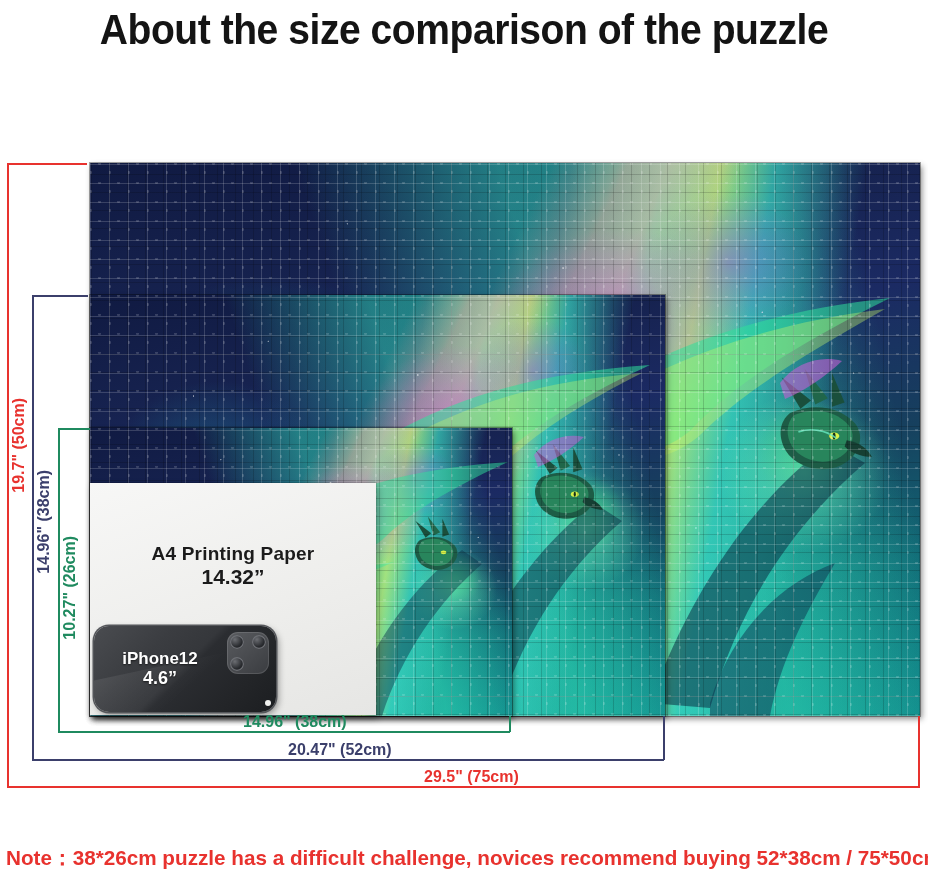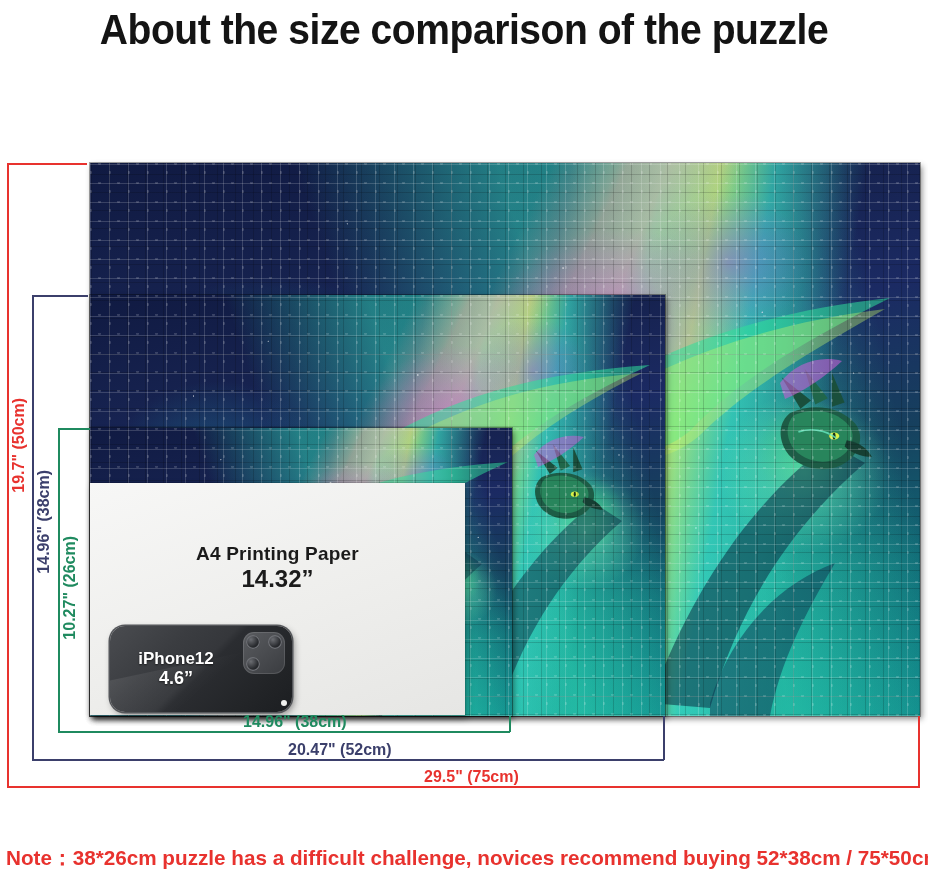--- a/index.html
+++ b/index.html
@@ -99,30 +99,29 @@
     position:absolute;
     background:#f2f2f0;
     background-image:linear-gradient(160deg,#f7f7f6 0%,#eeeeec 55%,#e6e6e4 100%);
     box-shadow:0 0 0 1px rgba(0,0,0,.10), 2px 3px 7px rgba(0,0,0,.30);
   }
   #a4-label{
     position:absolute;left:0;right:0;top:60px;
     text-align:center;color:#1b1b1b;font-weight:bold;line-height:1.18;
   }
   #a4-label .l1{font-size:19px;letter-spacing:.2px;}
-  #a4-label .l2{font-size:24px;}
+  #a4-label .l2{font-size:21px;}
 
   
   #phone{
     position:absolute;
     border-radius:15px;
     background:linear-gradient(135deg,#4a4c50 0%,#3b3d41 30%,#35373b 48%,#2b2d31 52%,#232528 78%,#1c1e21 100%);
     box-shadow:0 0 0 1.5px #55575b, 2px 3px 7px rgba(0,0,0,.42);
     overflow:hidden;
-    margin-left:16px;
   }
   #phone .gleam{
     position:absolute;left:-10%;top:40%;width:130%;height:80%;
     background:linear-gradient(150deg, rgba(255,255,255,.10) 0%, rgba(255,255,255,0) 45%);
     transform:rotate(-12deg);
   }
   #cam{
     position:absolute;right:7px;top:6px;width:42px;height:42px;border-radius:11px;
     background:linear-gradient(140deg,#5a5c60,#3a3c40);
     box-shadow:inset 0 0 0 1px rgba(255,255,255,.12);
@@ -242,21 +241,21 @@
         <path d="M10 -4 L-8 -34 L20 -12 Z" fill="#1a4f3c"></path>
         <path d="M24 -8 L14 -42 L36 -14 Z" fill="#20664a"></path>
         <path d="M40 -6 L40 -38 L52 -10 Z" fill="#1a4f3c"></path>
         <ellipse cx="42" cy="22" rx="5" ry="3.4" fill="#d8f24a"></ellipse>
       </g>
     </svg>
     <div class="pzgrid"></div>
     <div class="pzknobs"></div>
   </div>
 
-  <div id="a4" style="left:90px;top:483px;width:375px;height:232px;">
+  <div id="a4" style="left:90px;top:483px;width:286px;height:232px;">
     <div id="a4-label">
       <div class="l1">A4 Printing Paper</div>
       <div class="l2">14.32”</div>
     </div>
   </div>
 
   <div id="phone" style="left:94px;top:626px;width:182px;height:86px;">
     <div class="gleam"></div>
     <div id="cam">
       <div class="lens a"></div>

